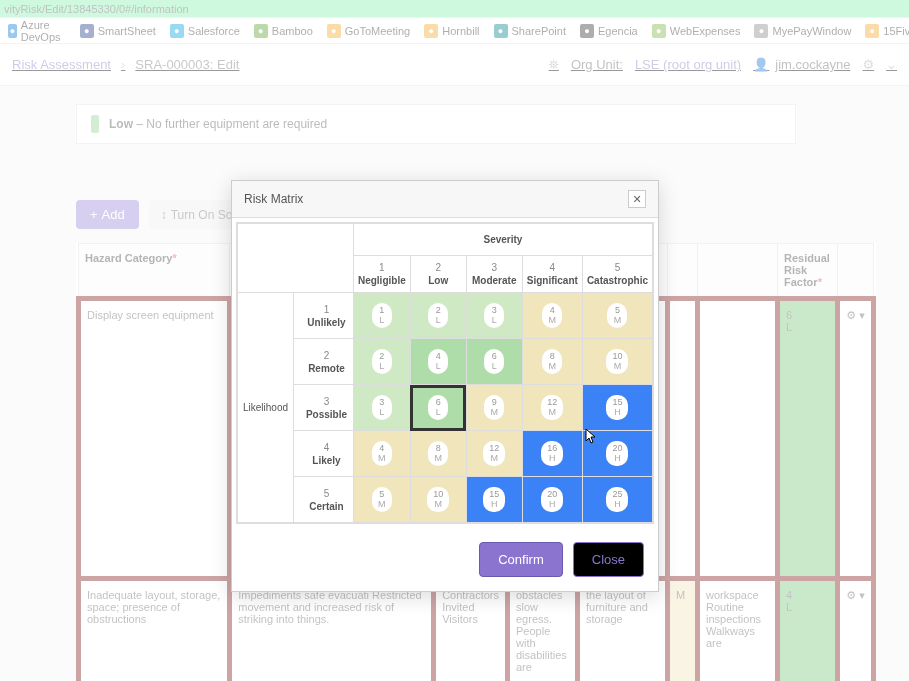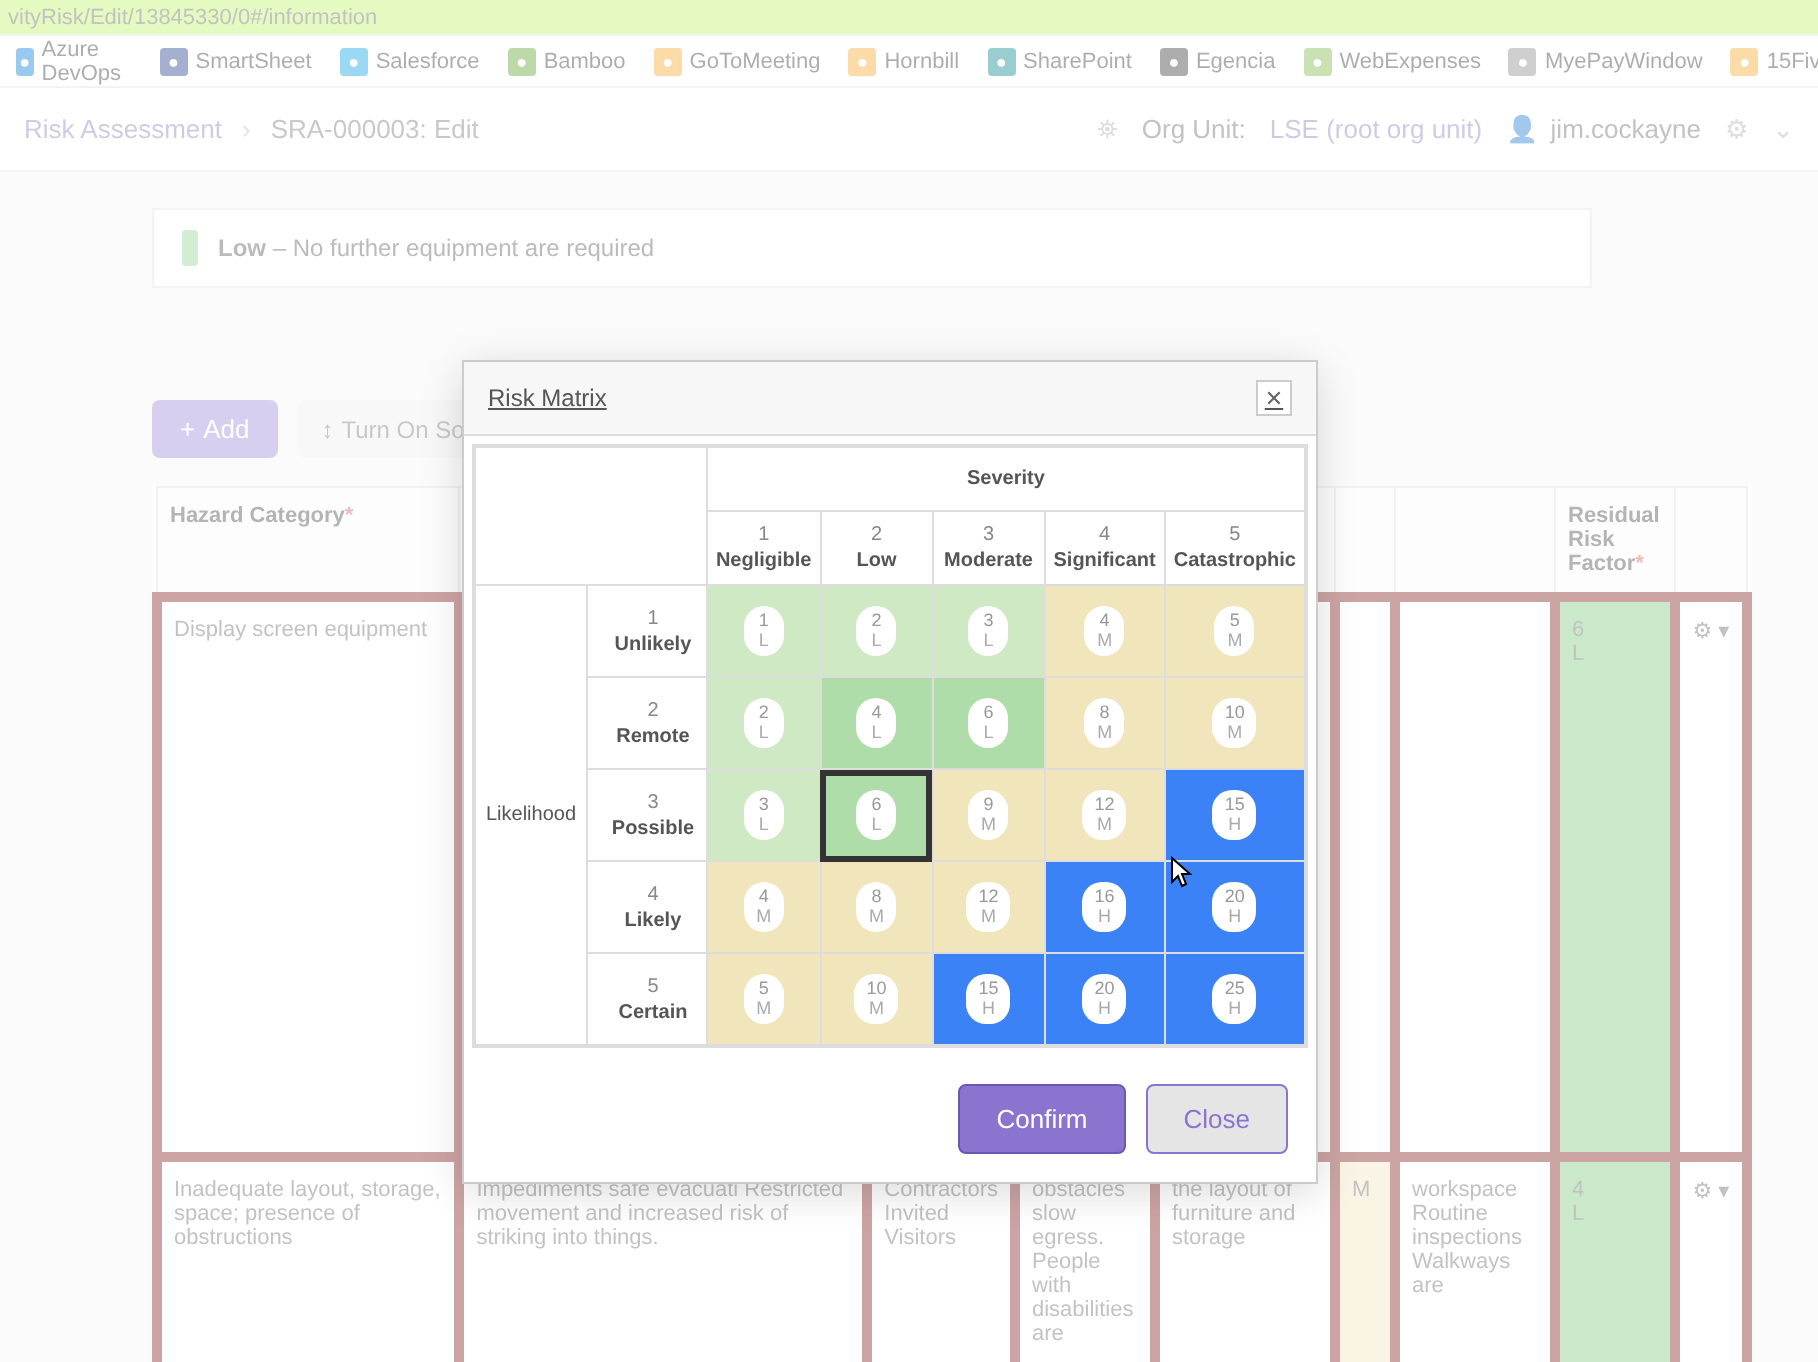--- a/index.html
+++ b/index.html
@@ -1,27 +1,27 @@
 <!DOCTYPE html>
 <html><head>
 <meta charset="utf-8">
 <style>
 * { box-sizing: border-box; margin: 0; padding: 0; font-family: -apple-system, BlinkMacSystemFont, "Segoe UI", Arial, sans-serif; }
 body { background: #f5f5f5; width: 909px; height: 681px; overflow: hidden; position: relative; }
 
 
-.url-bar { height: 18px; background: #bef264; border-bottom: 1px solid #e0e0e0; padding: 0 4px; font-size: 11px; color: #666; display: flex; align-items: center; }
+.url-bar { height: 18px; background: #86efac; border-bottom: 1px solid #e0e0e0; padding: 0 4px; font-size: 11px; color: #666; display: flex; align-items: center; }
 
 
 .bookmarks { height: 26px; background: #fff; border-bottom: 1px solid #e0e0e0; display: flex; align-items: center; padding: 0 8px; gap: 14px; font-size: 11px; color: #333; }
 .bookmark { display: flex; align-items: center; gap: 4px; cursor: pointer; }
 .bk-icon { width: 14px; height: 14px; border-radius: 2px; display: inline-flex; align-items: center; justify-content: center; font-size: 9px; color: #fff; }
 
 
-.app-header { height: 42px; background: #fff; border-bottom: 1px solid #e8e4f0; display: flex; align-items: center; padding: 0 12px; font-size: 13px; }
+.app-header { height: 42px; background: #fff; border-bottom: 1px solid #e8e4f0; display: flex; align-items: center; padding: 0 12px; font-size: 13px; text-decoration: underline; }
 .breadcrumb { display: flex; align-items: center; gap: 10px; color: #8a7cbd; }
 .breadcrumb .sep { color: #bbb; }
 .breadcrumb .current { color: #777; }
 .header-right { margin-left: auto; display: flex; align-items: center; gap: 12px; color: #666; font-size: 13px; }
 .org-link { color: #8a7cbd; font-weight: 500; }
 .user-link { display: flex; align-items: center; gap: 6px; color: #666; }
 
 
 .page { padding: 0 16px; position: relative; }
 .low-box { margin-left: 60px; margin-top: 18px; background: #fff; border: 1px solid #e0e0e0; padding: 10px 14px; font-size: 12px; color: #555; display: flex; align-items: center; gap: 10px; width: 720px; }
@@ -37,21 +37,21 @@
 .data-table th { border: 1px solid #ddd; padding: 8px 6px; text-align: left; color: #444; font-weight: 600; background: #fafafa; vertical-align: top; }
 .data-table td { border: 5px solid #7f1d1d; padding: 8px 6px; color: #666; vertical-align: top; }
 .req { color: #d9534f; }
 .risk-cell { background: #7cc97c; color: #5a6b5a; width: 60px; font-size: 11px; }
 .risk-cell-m { background: #f0e4b8; color: #888; }
 .gear-cell { width: 36px; text-align: center; color: #999; }
 
 
 .modal-backdrop { position: absolute; top: 0; left: 0; right: 0; bottom: 0; background: rgba(255,255,255,0.6); z-index: 5; }
 .modal { position: absolute; left: 231px; top: 180px; width: 428px; background: #fff; border: 1px solid #ccc; box-shadow: 0 4px 20px rgba(0,0,0,0.15); z-index: 10; }
-.modal-header { padding: 9px 12px; border-bottom: 1px solid #ddd; display: flex; align-items: center; font-size: 12px; color: #555; background: #f7f7f7; text-decoration: underline; }
+.modal-header { padding: 9px 12px; border-bottom: 1px solid #ddd; display: flex; align-items: center; font-size: 12px; color: #555; background: #f7f7f7; }
 .modal-close { margin-left: auto; width: 18px; height: 18px; border: 1px solid #ccc; background: #fff; font-size: 11px; color: #666; cursor: pointer; display: flex; align-items: center; justify-content: center; }
 
 
 .matrix { border: 1px solid #ddd; margin: 4px; }
 .matrix table { border-collapse: collapse; width: 100%; padding-left: 20px; }
 .matrix th, .matrix td { border: 1px solid #ddd; font-size: 10px; color: #555; text-align: center; }
 .mx-sev-header { padding: 10px 0; font-weight: 600; }
 .mx-col-h { padding: 6px 4px; width: 56px; }
 .mx-col-h .num { display: block; font-weight: 400; color: #888; }
 .mx-col-h .lbl { display: block; font-weight: 600; margin-top: 2px; font-size: 10px;}
@@ -63,21 +63,21 @@
 .pill { display: inline-flex; flex-direction: column; background: #fff; border-radius: 10px; padding: 3px 6px; min-width: 20px; font-size: 9px; color: #aaa; line-height: 1.1; }
 .pill .v { color: #999; }
 .c-L { background: #cfe9c4; }
 .c-L2 { background: #aeddaa; }
 .c-M { background: #f1e5bb; }
 .c-H { background: #3b82f6; }
 .selected { outline: 3px solid #333; outline-offset: -3px; }
 
 .modal-footer { padding: 14px; display: flex; justify-content: flex-end; gap: 10px; }
 .btn-confirm { background: #8a74d0; color: #fff; border: 1px solid #6b58b0; padding: 9px 18px; border-radius: 4px; font-size: 13px; cursor: pointer; }
-.btn-close { background: #e5e5e5; color: #8a74d0; border: 1.5px solid #8a74d0; padding: 9px 18px; border-radius: 4px; font-size: 13px; cursor: pointer; }
+.btn-close { background: #000000; color: #8a74d0; border: 1.5px solid #8a74d0; padding: 9px 18px; border-radius: 4px; font-size: 13px; cursor: pointer; }
 
 .cursor-ptr { position: absolute; left: 582px; top: 428px; z-index: 20; font-size: 14px; pointer-events: none; }
 </style>
 </head>
 <body>
 
 <div class="url-bar">
   <span>vityRisk/Edit/13845330/0#/information</span>
 </div>
 

